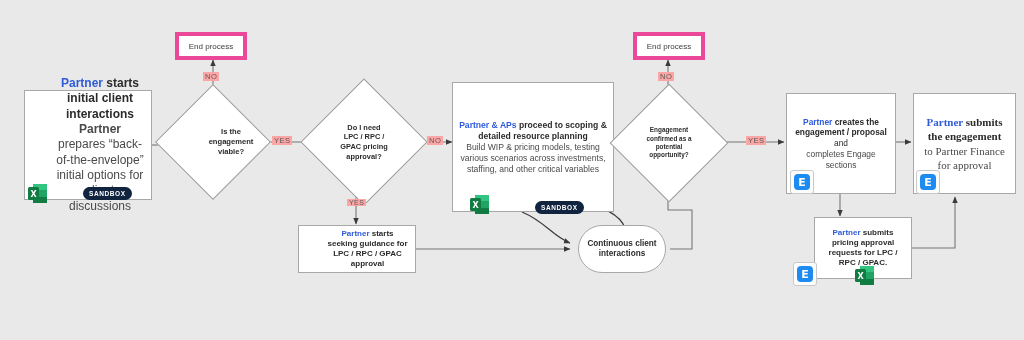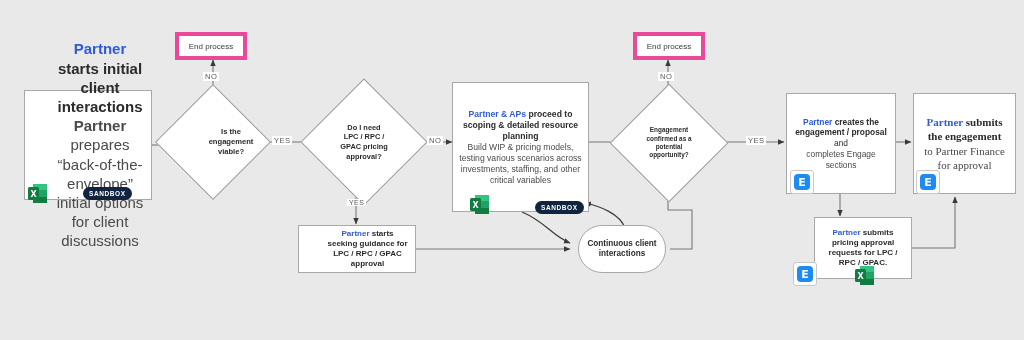--- a/index.html
+++ b/index.html
@@ -63,21 +63,21 @@
     border:4px solid #ec4899;
     display:flex;align-items:center;justify-content:center;
     color:#3b3b3b;
   }
 
   
   .elabel{
     position:absolute;
     color:#5a5a5a;
     letter-spacing:.4px;
-    background:#ffffff;
+    background:#fca5a5;
     padding:0 2px;
     white-space:nowrap;
   }
 
   
   .sandbox{
     position:absolute;
     background:#10243f;
     color:#ffffff;
     border-radius:9px;
@@ -150,21 +150,21 @@
 
       <path d="M416,249 L570,249"></path>
     </g>
 
     <g stroke="#3a3a3a" stroke-width="1.2" fill="none" marker-end="url(#ah)">
       <path d="M522,212 C546,222 552,236 570,243"></path>
       <path d="M625,228 C620,214 600,206 585,203"></path>
     </g>
   </svg>
 
-  <div class="node box" style="left:24px;top:90px;width:128px;height:110px;font-size:15px;padding-left:30px;">
+  <div class="node box" style="left:24px;top:90px;width:128px;height:110px;font-size:12px;padding-left:30px;">
     <div class="ttl">
       <span class="p">Partner</span><span> starts initial client interactions</span>
     </div>
     <div class="gap"></div>
     <div class="sub">
       <b>Partner</b><span> prepares “back-of-the-envelope” initial options for client discussions</span>
     </div>
   </div>
   <span class="xls" style="left:28px;top:183px;">
     <svg viewBox="0 0 20 21" width="20" height="21" xmlns="http://www.w3.org/2000/svg">
@@ -188,21 +188,21 @@
     <span class="dshape"></span>
     <span class="dtext" style="font-size:7.4px;">Do I need<br>LPC / RPC /<br>GPAC pricing<br>approval?</span>
   </div>
 
   <div class="node box" style="left:298px;top:225px;width:118px;height:48px;font-size:8px;padding-left:27px;">
     <div class="ttl">
       <span class="p">Partner</span><span> starts seeking guidance for LPC / RPC / GPAC approval</span>
     </div>
   </div>
 
-  <div class="node box" style="left:452px;top:82px;width:137px;height:130px;font-size:8.6px;">
+  <div class="node box" style="left:452px;top:82px;width:162px;height:130px;font-size:8.6px;">
     <div class="ttl">
       <span class="p">Partner &amp; APs</span><span> proceed to scoping &amp; detailed resource planning</span>
     </div>
     <div class="sub">Build WIP &amp; pricing models, testing various scenarios across investments, staffing, and other critical variables</div>
   </div>
   <span class="xls" style="left:470px;top:194px;">
     <svg viewBox="0 0 20 21" width="20" height="21" xmlns="http://www.w3.org/2000/svg">
       <rect x="5" y="1" width="14" height="19" fill="#21a366"></rect>
       <rect x="5" y="1" width="14" height="6" fill="#33c481"></rect>
       <rect x="5" y="14" width="14" height="6" fill="#107c41"></rect>

